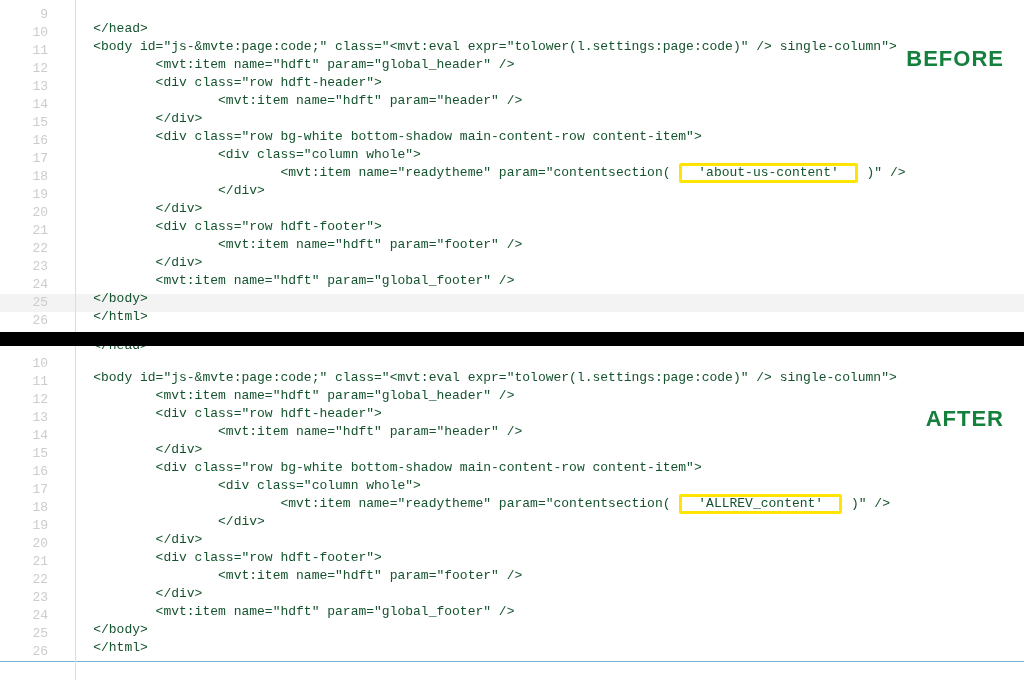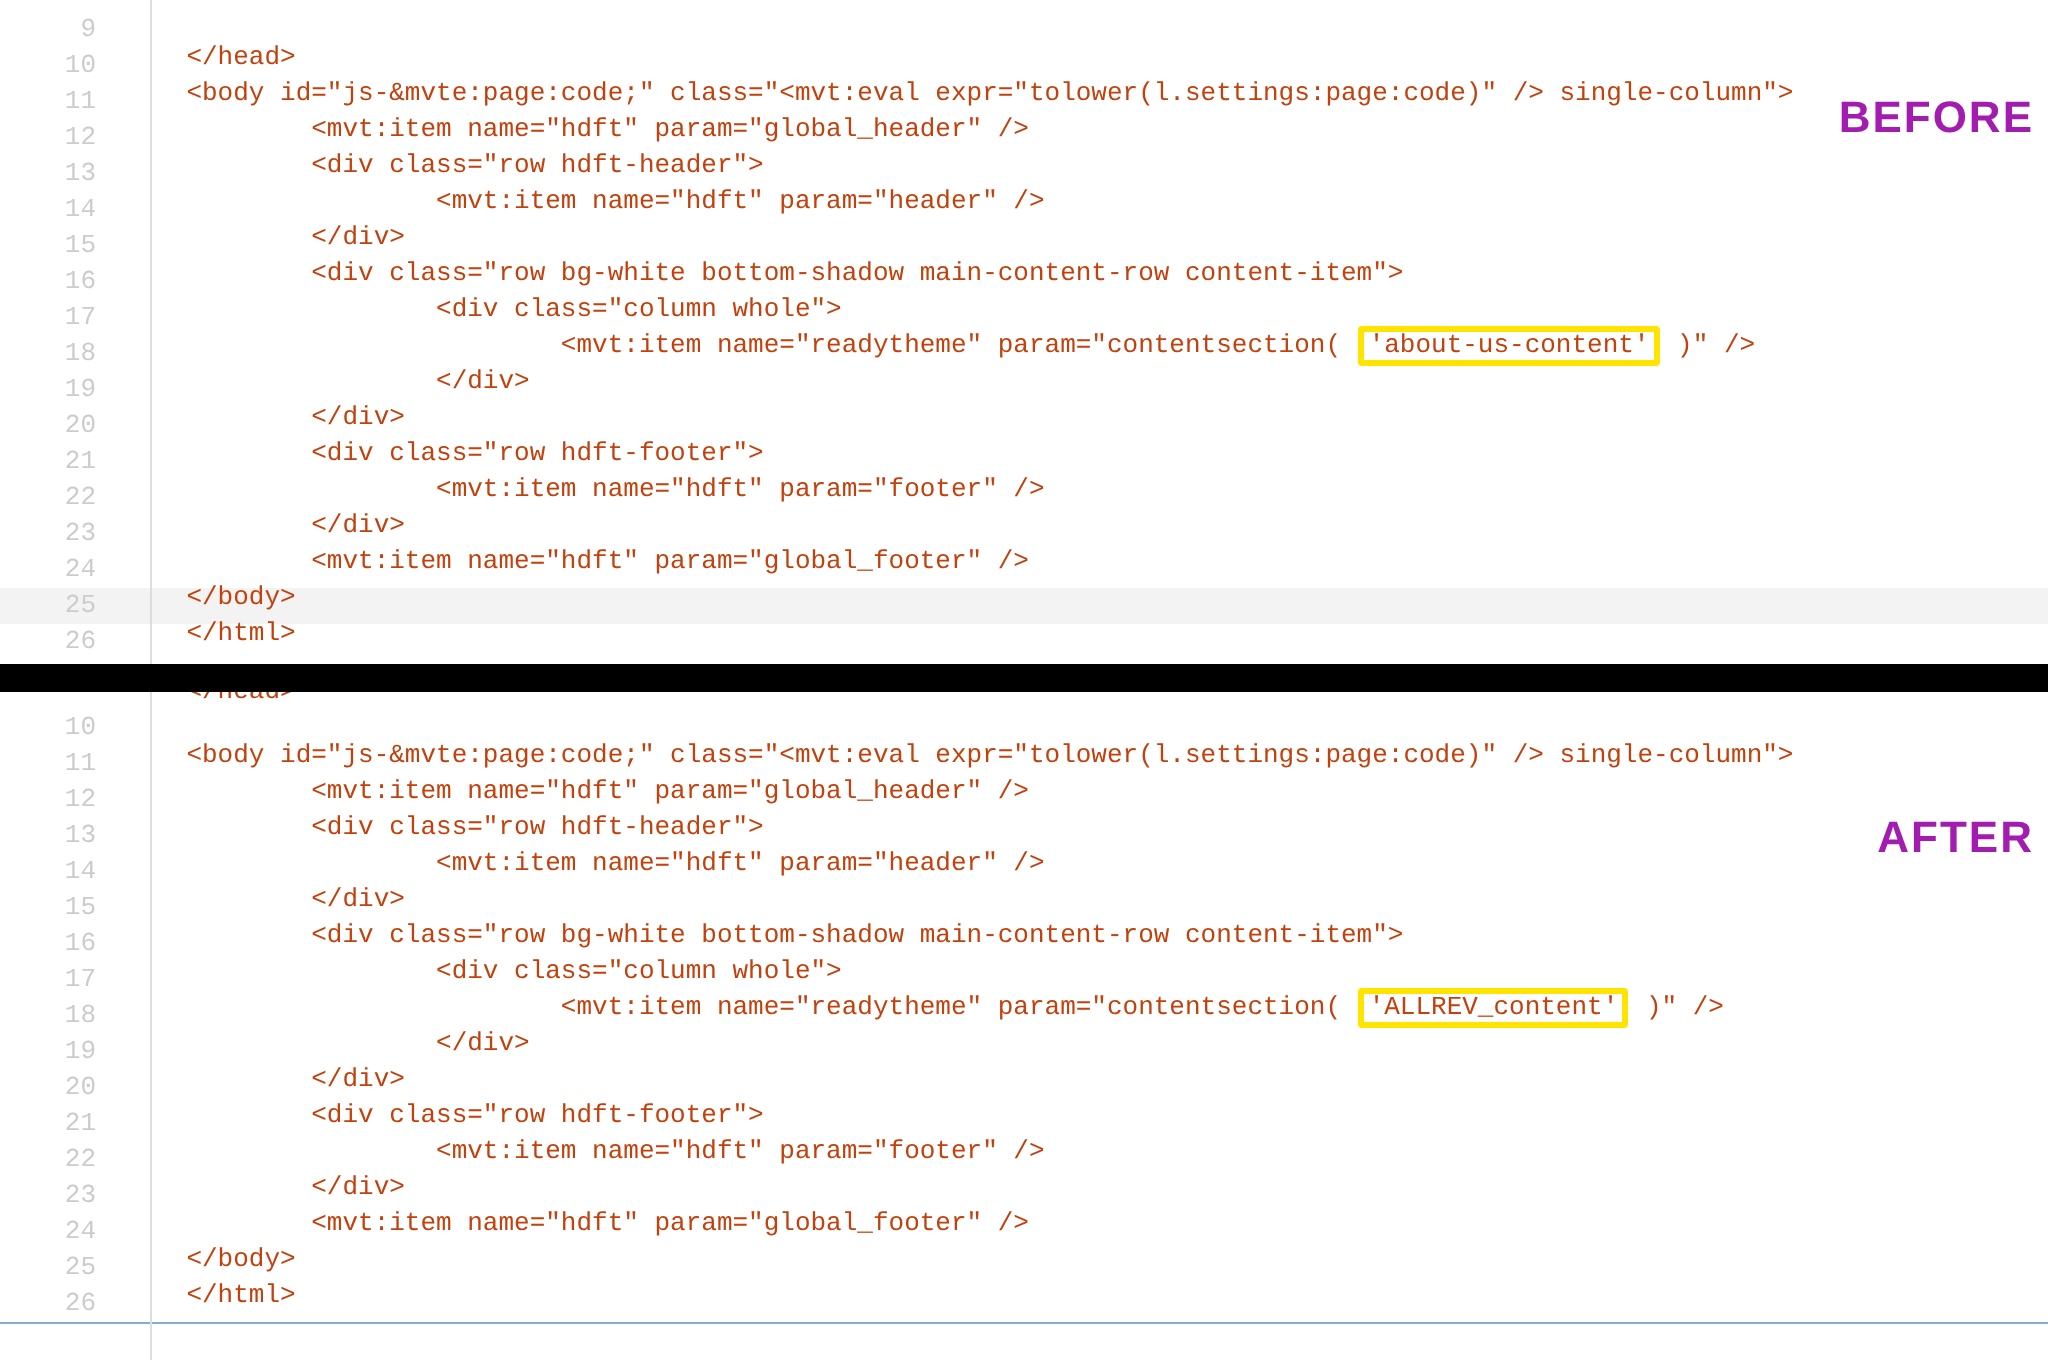--- a/index.html
+++ b/index.html
@@ -24,44 +24,44 @@
     flex-shrink: 0;
   }
   .code-line {
     display: flex;
     height: 18px;
     line-height: 18px;
     white-space: pre;
     align-items: center;
   }
   .code-text {
-    color: #c2410c;
+    color: #14532d;
     white-space: pre;
     margin-top: 28px;
   }
   .section-label {
     position: absolute;
-    right: 7px;
+    right: 20px;
     font-weight: 900;
     font-size: 22px;
     font-family: Arial, Helvetica, sans-serif;
     letter-spacing: 1px;
-    color: #a21caf;
+    color: #15803d;
   }
   .label-before { top: 46px; }
   .label-after { top: 60px; }
   .divider {
     height: 14px;
     background: #000000;
     width: 100%;
   }
   .hl {
     border: 3px solid #ffe400;
     border-radius: 2px;
-    padding: 0 2px;
+    padding: 0 16px;
     margin: 0 1px;
     display: inline-block;
     line-height: 14px;
   }
   .highlighted-row {
     background: #f3f3f3;
   }
   .bottom-border {
     border-bottom: 1px solid #7db1d4;
     height: 1px;

